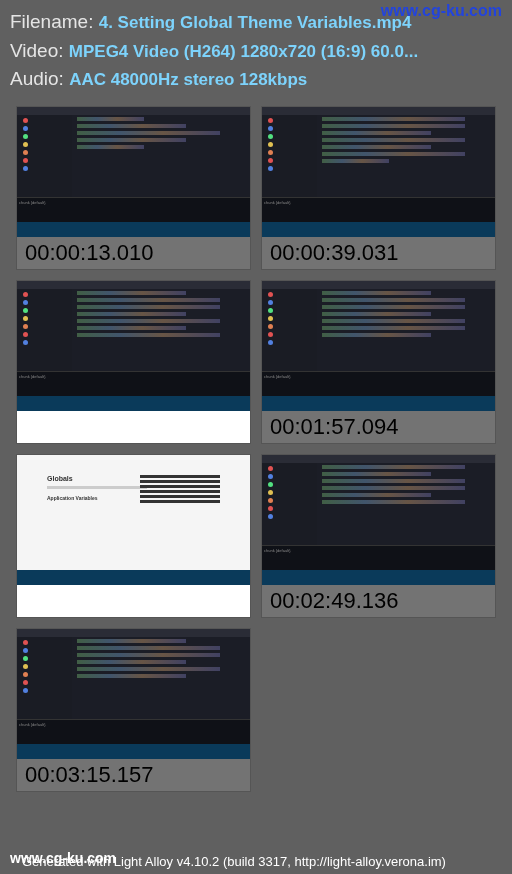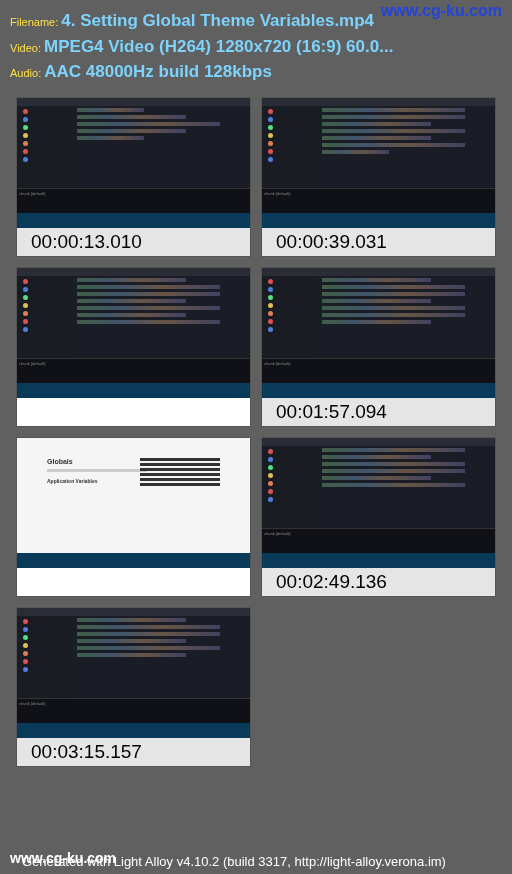--- a/index.html
+++ b/index.html
@@ -14,22 +14,22 @@
     .header {
       padding: 8px 10px 4px 10px;
       line-height: 1.5;
     }
     .header-row {
       white-space: nowrap;
       overflow: hidden;
       text-overflow: ellipsis;
     }
     .label {
-      color: #fde047;
-      font-size: 11px;
+      color: #e5e5e5;
+      font-size: 19px;
       font-weight: normal;
       margin-top: 36px;
     }
     .value {
       color: #7dd3fc;
       font-size: 17px;
       font-weight: bold;
     }
     .watermark-top {
       position: absolute;
@@ -62,24 +62,24 @@
       width: 100%;
       height: 130px;
       background: #1b1d26;
       position: relative;
       overflow: hidden;
     }
     .thumb-img.light {
       background: #f5f5f5;
     }
     .thumb-time {
-      background: #e5e5e5;
+      background: #737373;
       color: #000000;
-      font-size: 19px;
-      padding: 3px 14px;
+      font-size: 22px;
+      padding: 3px 8px;
       font-family: Arial, sans-serif;
     }
     .code-lines {
       position: absolute;
       left: 60px;
       top: 10px;
       right: 5px;
     }
     .code-line {
       height: 4px;
@@ -200,21 +200,21 @@
 <div class="watermark-top">www.cg-ku.com</div>
 
 <div class="header">
   <div class="header-row">
     <span class="label">Filename: </span><span class="value">4. Setting Global Theme Variables.mp4</span>
   </div>
   <div class="header-row">
     <span class="label">Video: </span><span class="value">MPEG4 Video (H264) 1280x720 (16:9) 60.0...</span>
   </div>
   <div class="header-row">
-    <span class="label">Audio: </span><span class="value">AAC 48000Hz build 128kbps</span>
+    <span class="label">Audio: </span><span class="value">AAC 48000Hz stereo 128kbps</span>
   </div>
 </div>
 
 <div class="grid">
 
   <div class="thumb">
     <div class="thumb-img">
       <div class="titlebar"></div>
       <div class="sidebar">
         <div class="sidebar-dot red"></div>

